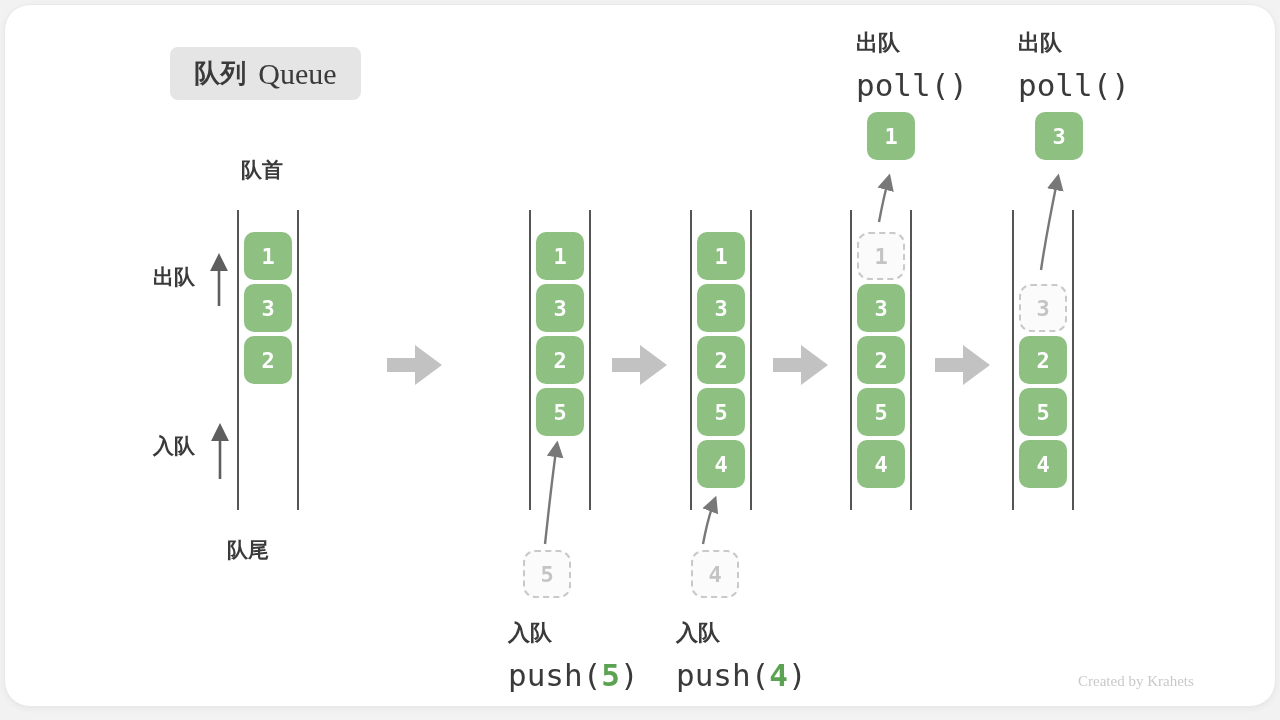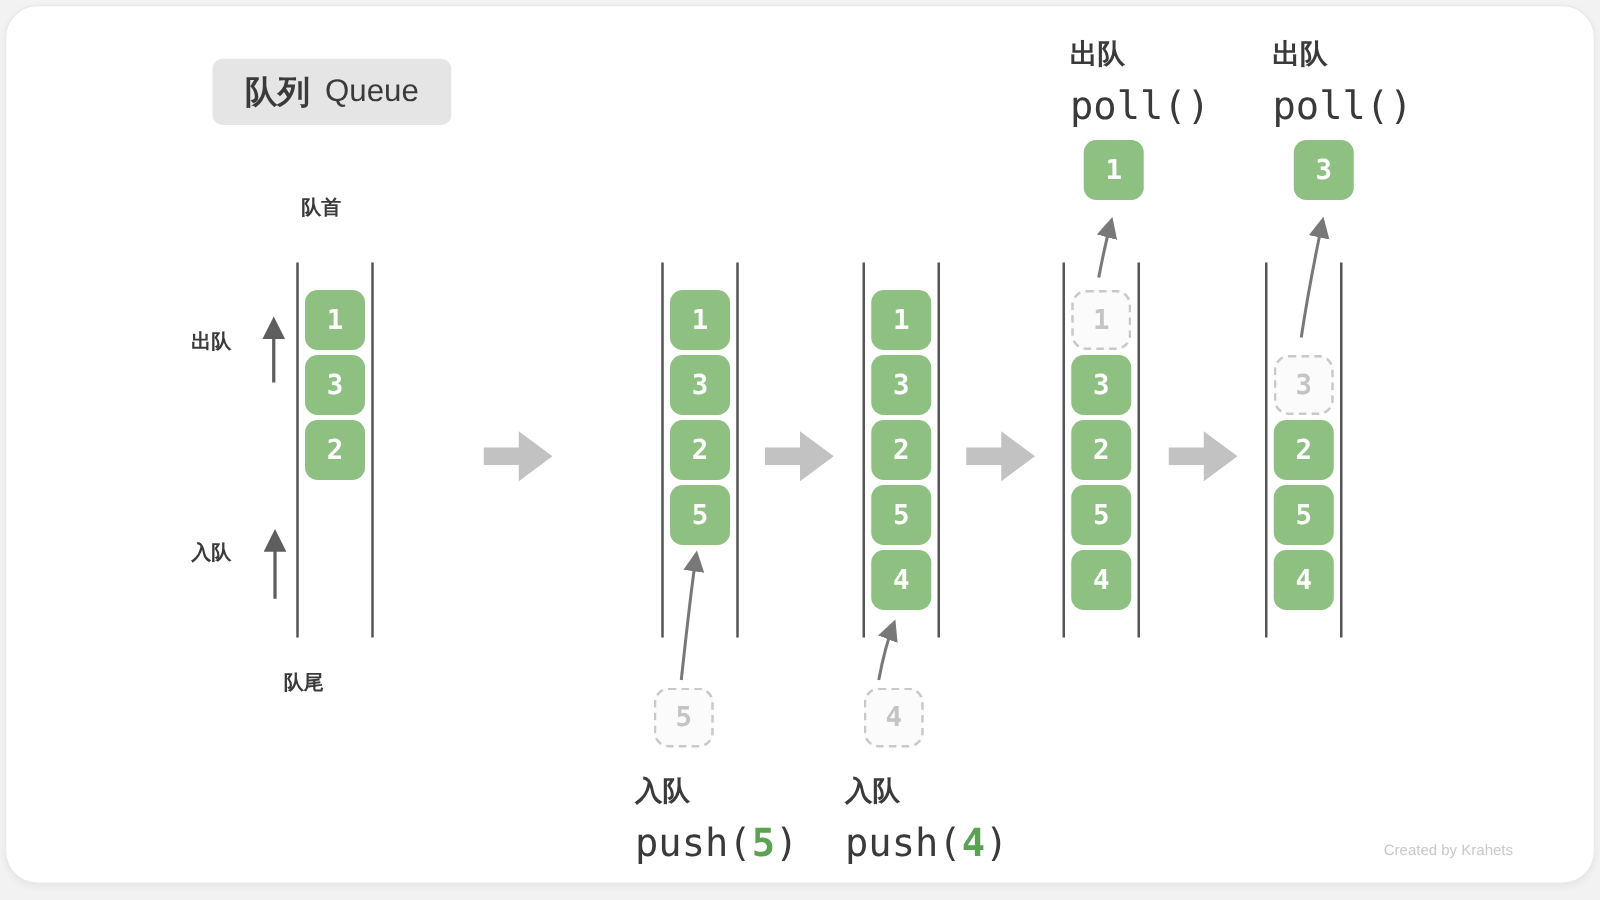--- a/index.html
+++ b/index.html
@@ -13,41 +13,41 @@
     background:#ffffff;border:1px solid #e9e9e9;border-radius:26px;
     box-shadow:0 2px 6px rgba(0,0,0,0.05);
   }
   .title-badge{
     position:absolute;left:170px;top:47px;width:191px;height:53px;
     background:#e5e5e5;border-radius:8px;
     display:flex;align-items:center;justify-content:center;gap:12px;
     color:#3a3a3a;
   }
   .title-zh{font-weight:bold;font-size:26px;}
-  .title-en{font-family:Liberation Sans, sans-serif;font-size:25px;}
+  .title-en{font-family:Liberation Serif, serif;font-size:30px;}
   .side-label{
-    position:absolute;font-weight:bold;font-size:16px;color:#3a3a3a;
+    position:absolute;font-weight:bold;font-size:21px;color:#3a3a3a;
     white-space:nowrap;
   }
   .wall{position:absolute;width:2px;height:300px;background:#555555;}
   .box{
     position:absolute;width:48px;height:48px;border-radius:10px;
     display:flex;align-items:center;justify-content:center;
     font-family:"DejaVu Sans Mono",monospace;font-weight:bold;font-size:22px;
     box-sizing:border-box;
   }
   .box.filled{background:var(--box-green,#8dc081);color:#ffffff;}
   .box.dashed{border:2px dashed #c9c9c9;background:#fbfbfb;color:#c4c4c4;border-radius:12px;}
   .op{position:absolute;color:#3a3a3a;white-space:nowrap;}
   .op .op-zh{font-weight:bold;font-size:22px;margin-bottom:9px;}
   .op .op-code{font-family:"DejaVu Sans Mono",monospace;font-size:31px;}
   .op .op-code .arg{color:var(--code-green,#5ba352);font-weight:bold;}
   .watermark{
     position:absolute;left:1078px;top:673px;
-    font-family:Liberation Sans, sans-serif;font-size:12px;color:#c9c9c9;margin-left:29px;
+    font-family:Liberation Serif, serif;font-size:15px;color:#c9c9c9;
   }
   svg.overlay{position:absolute;left:0;top:0;pointer-events:none;}
 </style>
 </head>
 <body>
 
 <div class="canvas"></div>
 
 <div class="title-badge">
   <span class="title-zh">队列</span>

